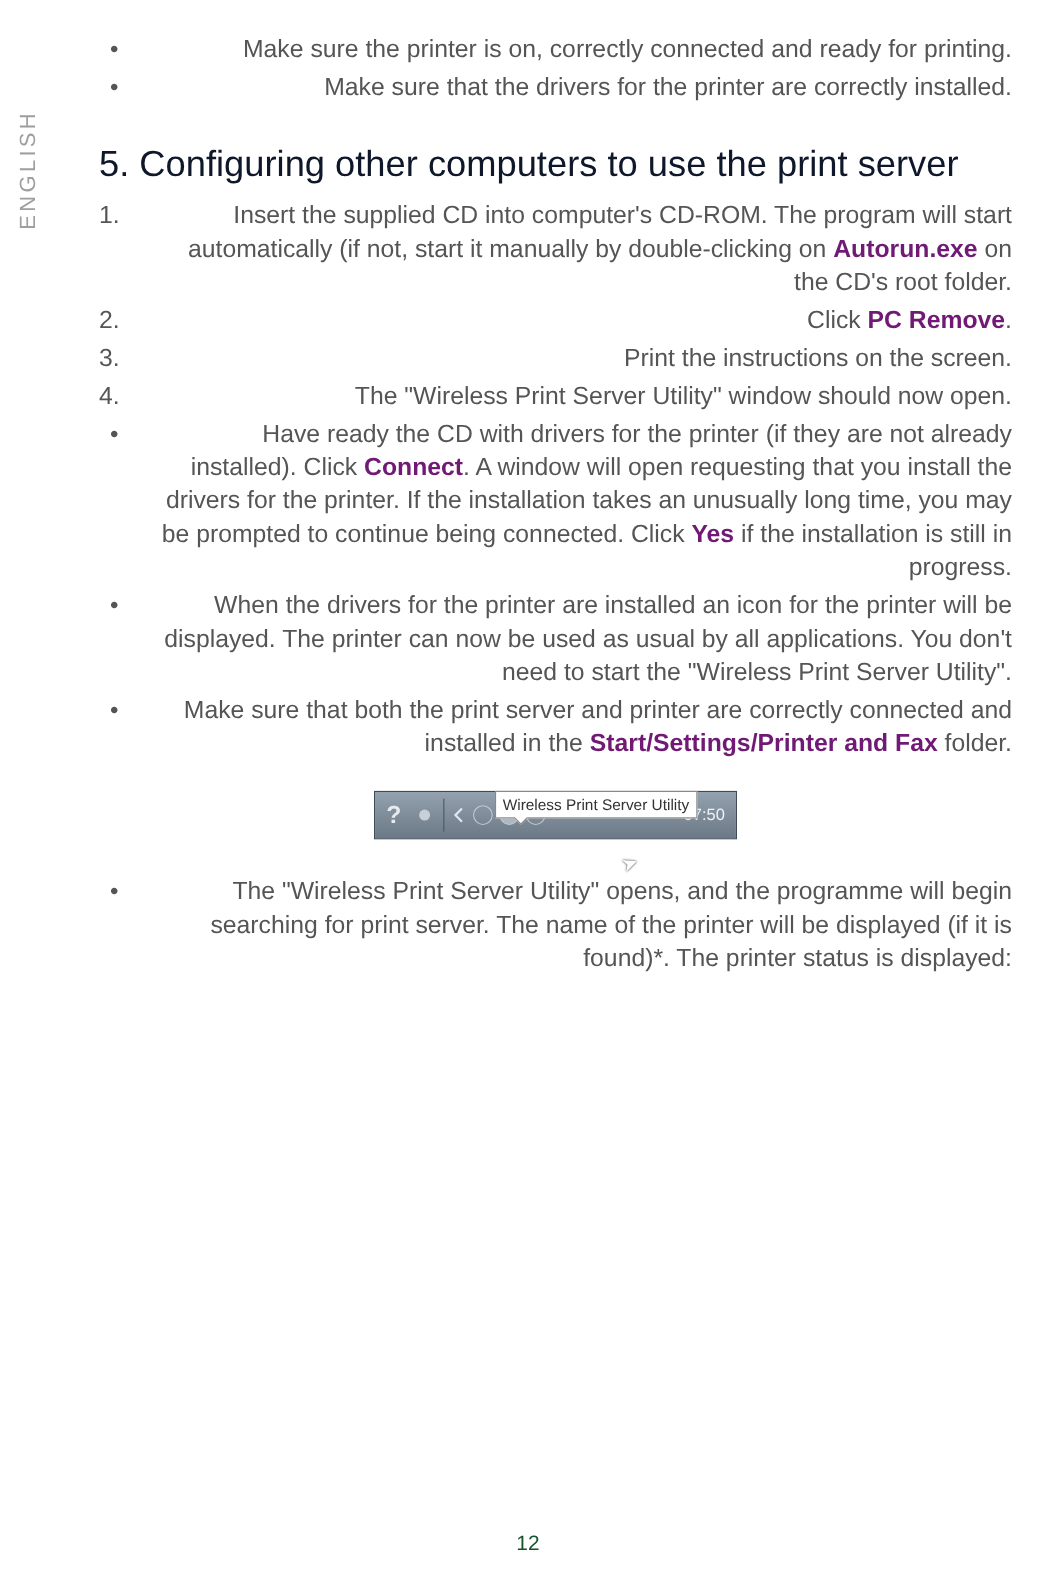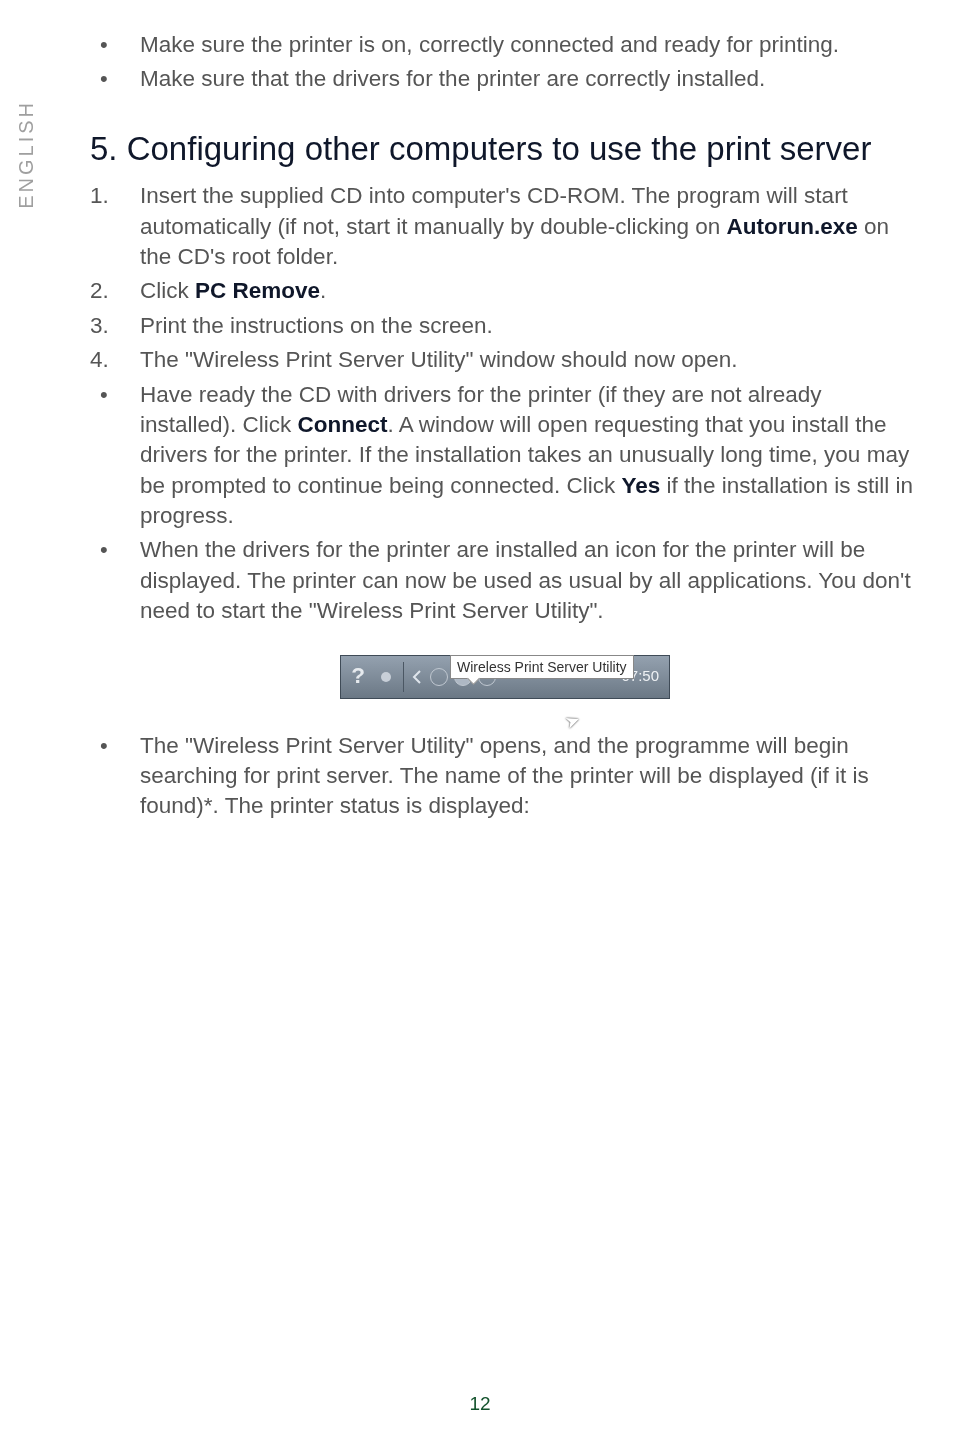--- a/index.html
+++ b/index.html
@@ -22,21 +22,21 @@
       color: #9f9f9f;
       font-weight: 400;
     }
     .content {
       padding: 30px 40px 0 90px;
       font-size: 22.5px;
       line-height: 1.35;
       color: #555555;
     }
     .intro { margin-bottom: 8px; }
-    .list { list-style: none; }
+    .list { list-style: none; text-align: right; }
     .list li {
       position: relative;
       padding-left: 50px;
       margin-bottom: 4px;
     }
     .list.bullets li::before {
       content: "•";
       position: absolute;
       left: 10px;
       top: 0;
@@ -56,21 +56,21 @@
       padding-left: 0;
     }
     .page-num {
       position: absolute;
       bottom: 22px;
       left: 50%;
       transform: translateX(-50%);
       font-size: 19px;
       color: #14532d;
     }
-    .bold { font-weight: 700; color: #0f172a; }
+    .bold { font-weight: 700; color: #701a75; }
 
     
     .tray-figure {
       margin: 28px auto 32px auto;
       width: 330px;
       position: relative;
       font-family: Tahoma, sans-serif;
     }
     .tooltip {
       position: absolute;
@@ -162,20 +162,21 @@
   <ul class="list numbered" id="steps">
       <li><span class="num">1.</span><span>Insert the supplied CD into computer's CD-ROM. The program will start automatically (if not, start it manually by double-clicking on <span class="bold">Autorun.exe</span> on the CD's root folder.</span></li>
       <li><span class="num">2.</span><span>Click <span class="bold">PC Remove</span>.</span></li>
       <li><span class="num">3.</span><span>Print the instructions on the screen.</span></li>
       <li><span class="num">4.</span><span>The "Wireless Print Server Utility" window should now open.</span></li>
     </ul>
 
   <ul class="list bullets" id="bullets2">
       <li>Have ready the CD with drivers for the printer (if they are not already installed). Click <span class="bold">Connect</span>. A window will open requesting that you install the drivers for the printer. If the installation takes an unusually long time, you may be prompted to continue being connected. Click <span class="bold">Yes</span> if the installation is still in progress.</li>
       <li>When the drivers for the printer are installed an icon for the printer will be displayed. The printer can now be used as usual by all applications. You don't need to start the "Wireless Print Server Utility".</li>
+      <li>Make sure that both the print server and printer are correctly connected and installed in the <span class="bold">Start/Settings/Printer and Fax</span> folder.</li>
     </ul>
 
   <div class="tray-figure">
     <div class="tooltip">Wireless Print Server Utility</div>
     <div class="cursor-arrow">➤</div>
     <div class="tray">
       <div class="icon-box">?</div>
       <div class="icon-box">
           <div class="dot"></div>
         </div>

